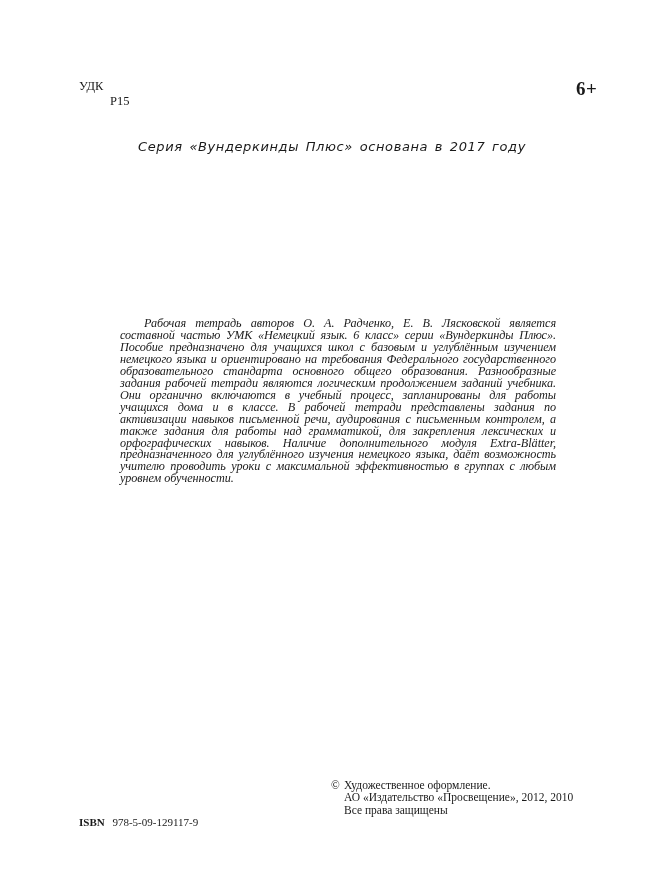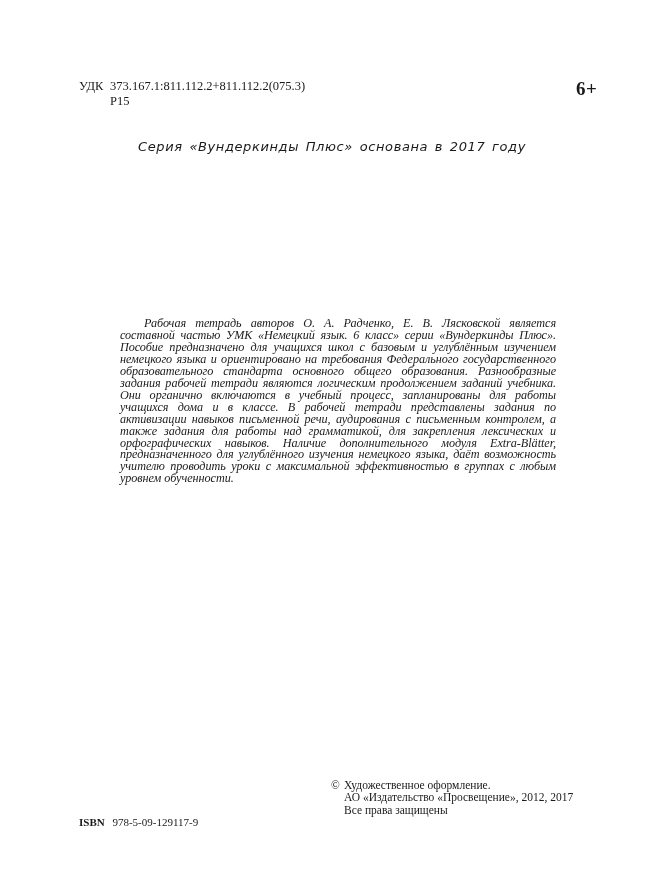--- a/index.html
+++ b/index.html
@@ -94,21 +94,20 @@
       display: inline-block;
       width: 13px;
     }
   </style>
 </head>
 <body>
 
 <div class="catalog">
   <div class="row">
     <span class="key">УДК</span>
-    <span>373.167.1:811.112.2+811.112.2(075.3)</span>
   </div>
   <div class="row">
     <span class="key"></span>
     <span>Р15</span>
   </div>
 </div>
 
 <div class="age">6+</div>
 
 <div class="series">
@@ -119,15 +118,15 @@
 
 <div class="isbn">
   <b>ISBN</b>
   <span>978-5-09-129117-9</span>
 </div>
 
 <div class="copyright">
   <div>
     <span class="sym">©</span><span>Художественное оформление.</span>
   </div>
-  <div class="indent">АО «Издательство «Просвещение», 2012, 2017</div>
+  <div class="indent">АО «Издательство «Просвещение», 2012, 2010</div>
   <div class="indent">Все права защищены</div>
 </div>
 
 </body></html>

